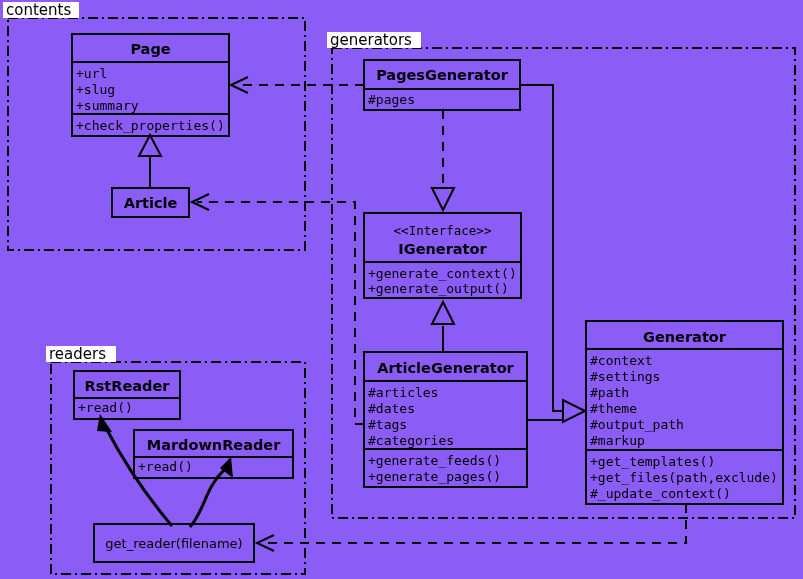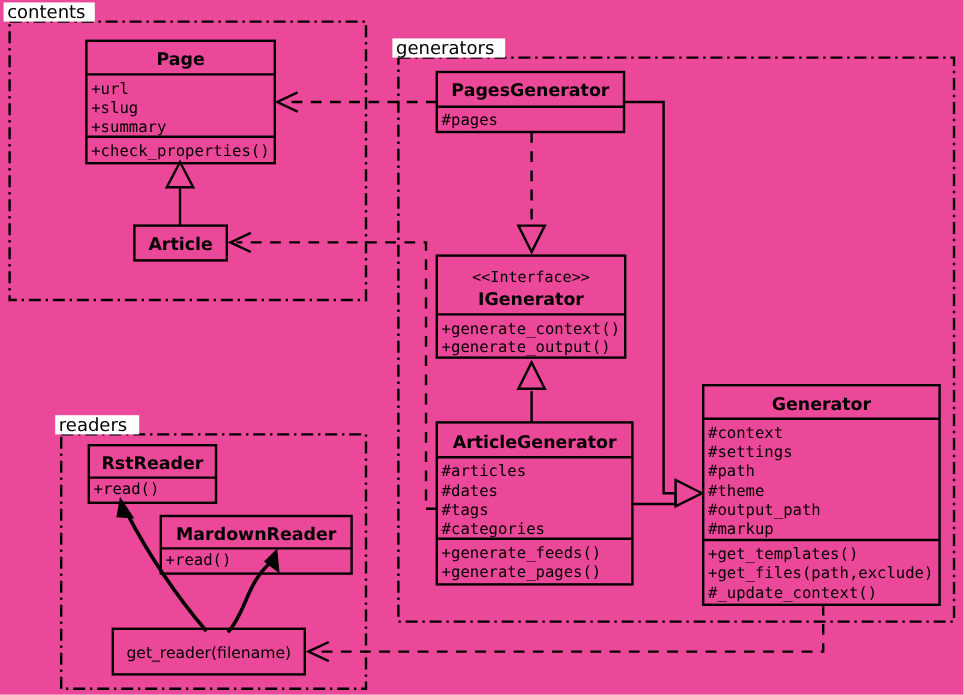--- a/index.html
+++ b/index.html
@@ -4,21 +4,21 @@
 <style>
   html, body {
     margin: 0;
     padding: 0;
     background: #ffffff;
   }
   #canvas-wrap {
     position: relative;
     width: 803px;
     height: 579px;
-    background: #ec4899;
+    background: #8b5cf6;
     font-family: "DejaVu Sans", sans-serif;
     overflow: hidden;
   }
   svg.diagram {
     position: absolute;
     top: 0; left: 0;
     width: 803px;
     height: 579px;
   }
   .pkg-label {

